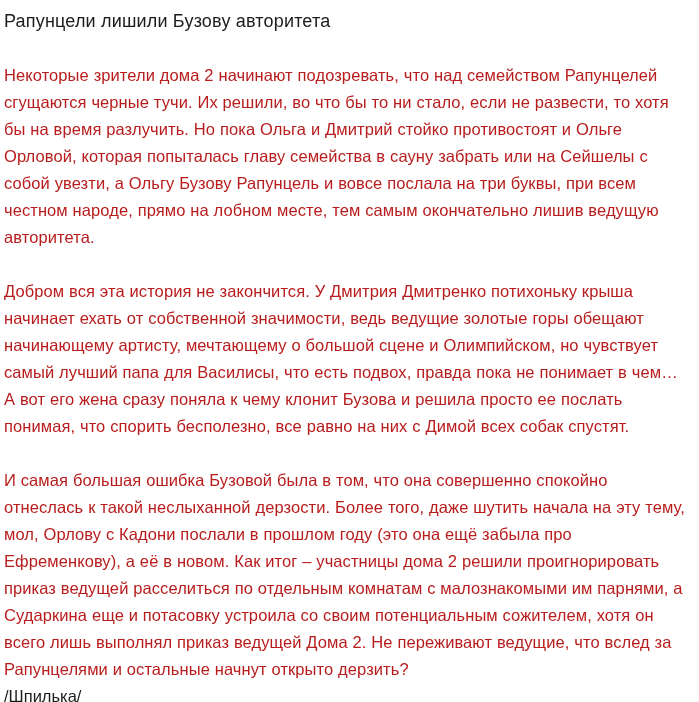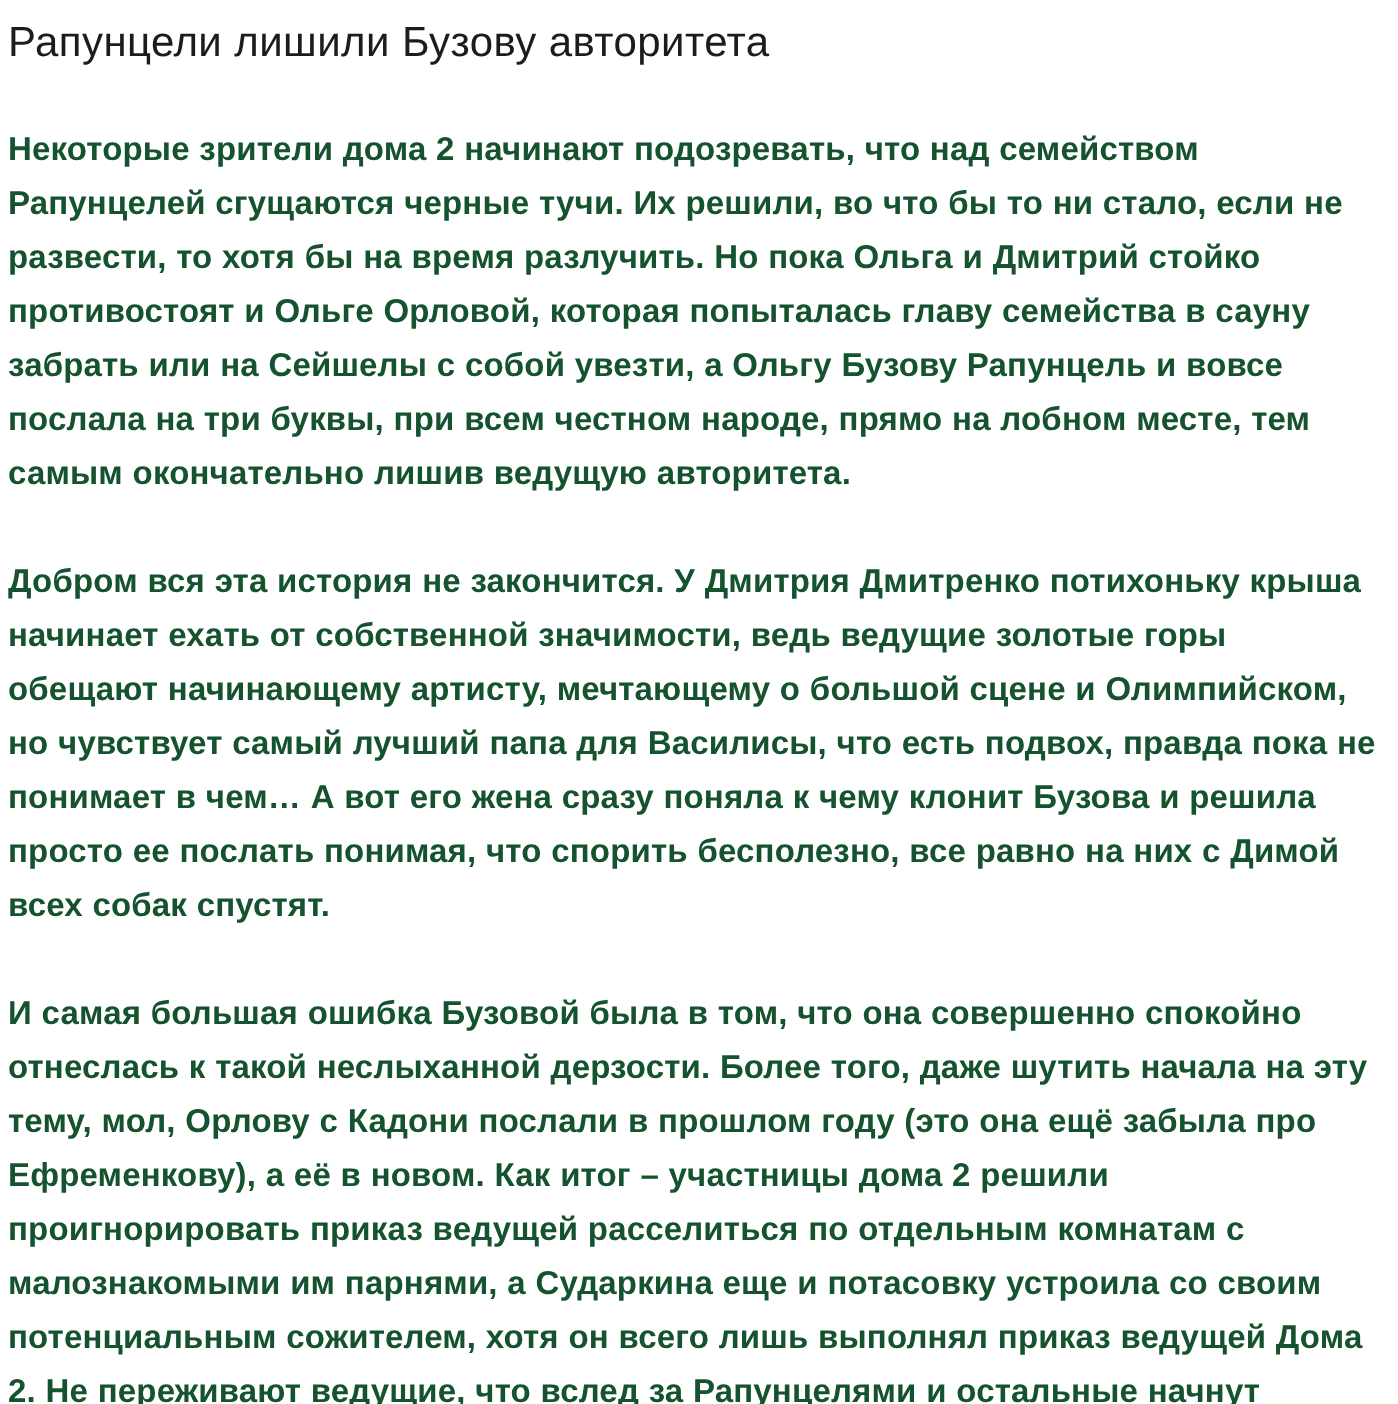--- a/index.html
+++ b/index.html
@@ -17,40 +17,40 @@
     -webkit-font-smoothing: antialiased;
   }
 
   .article {
     box-sizing: border-box;
     width: 699px;
     padding: 8px 10px 0 4px;
   }
 
   .article-title {
-    font-size: 21px;
+    font-size: 18px;
     line-height: 27px;
     font-weight: 400;
     color: #1c1c1c;
     margin: 0;
     padding: 0;
     letter-spacing: 0.01em;
     white-space: nowrap;
   }
 
   .article-body {
     margin: 0;
     padding: 0;
   }
 
   .article-para {
     font-size: 16.5px;
     line-height: 27px;
-    font-weight: 700;
-    color: #14532d;
+    font-weight: 400;
+    color: #b91c1c;
     margin: 0;
     padding: 0;
     text-align: left;
     letter-spacing: 0.005em;
     word-spacing: 0.01em;
   }
 
   
   .para-gap {
     height: 27px;

